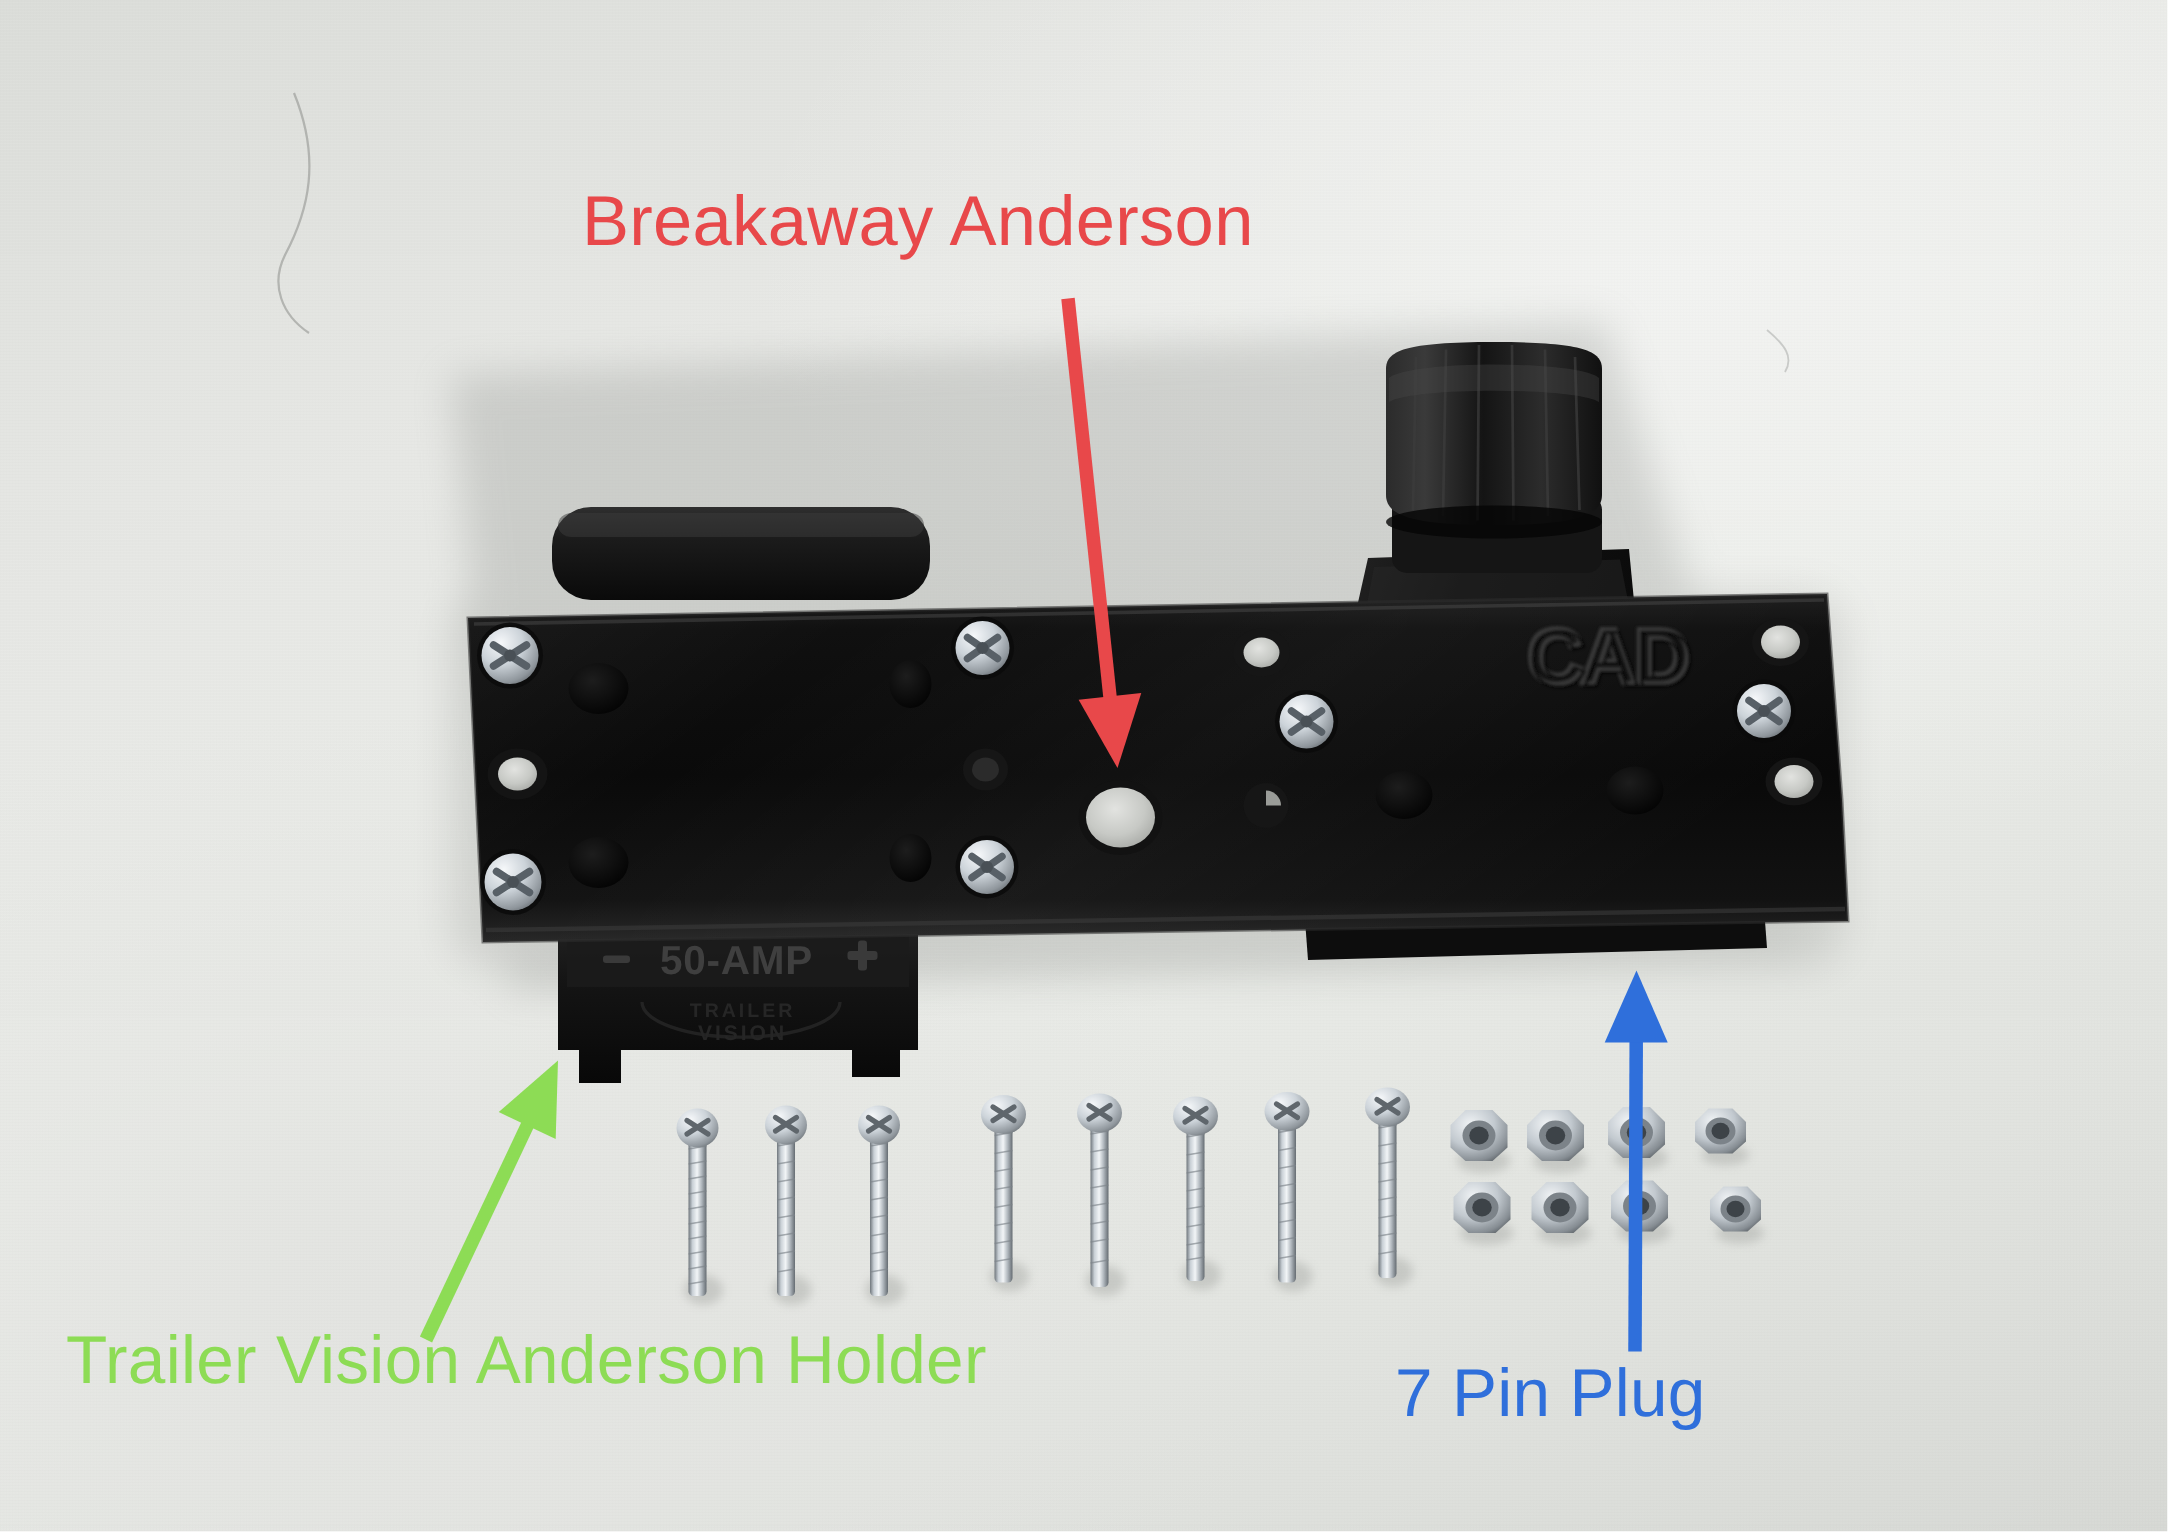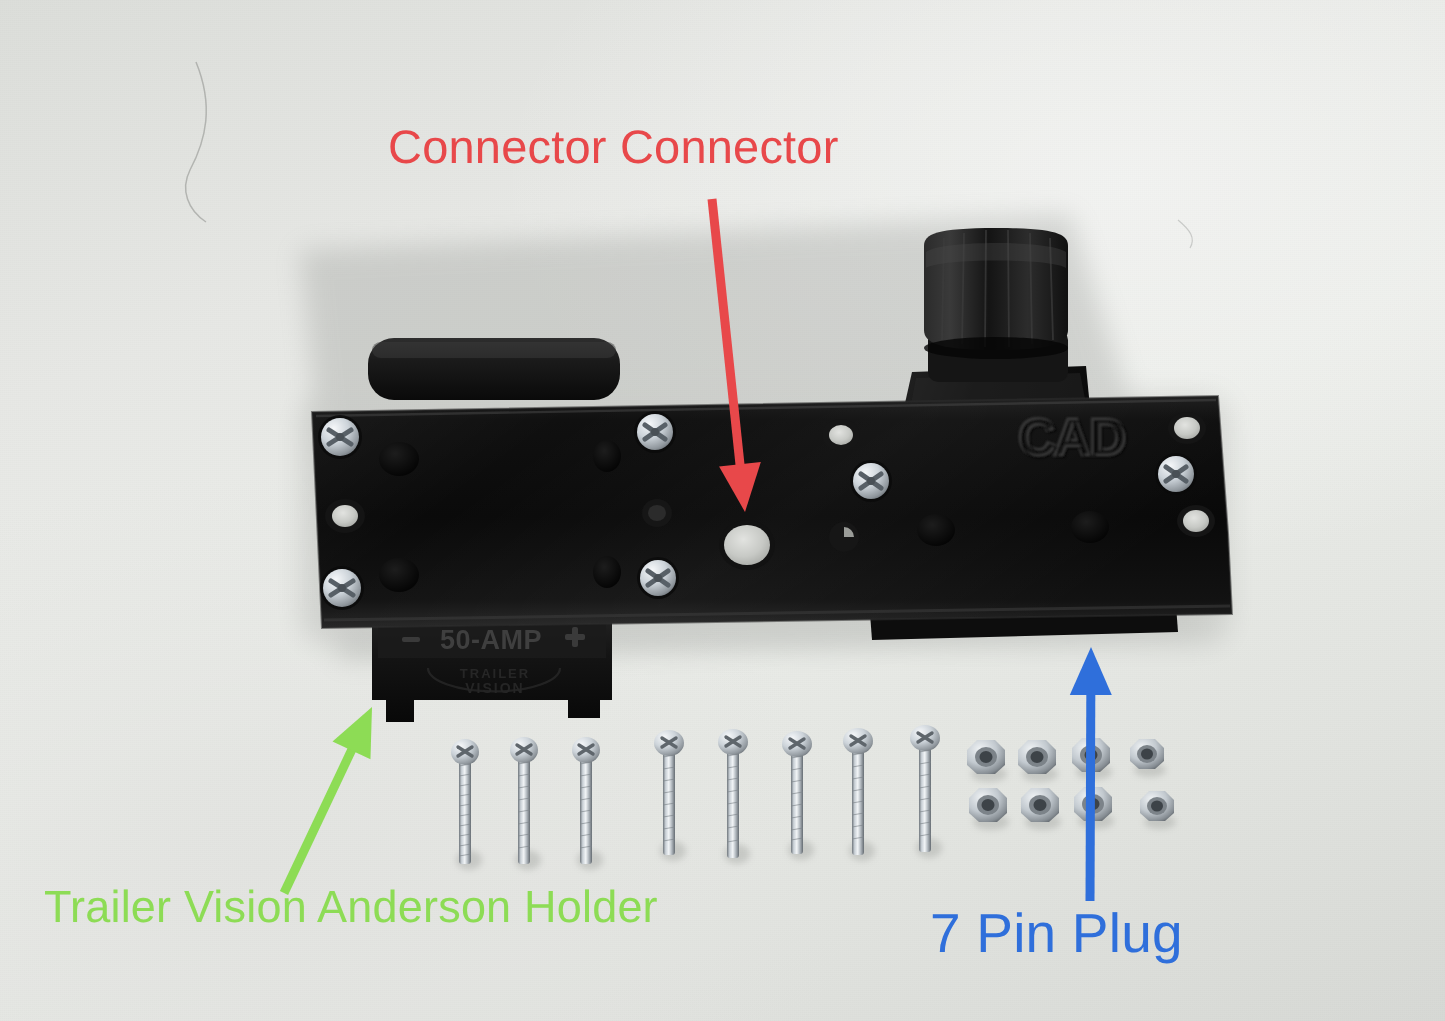--- a/index.html
+++ b/index.html
@@ -35,21 +35,21 @@
   .label{
     position:absolute;
     white-space:nowrap;
     font-weight:400;
     letter-spacing:.2px;
     line-height:1;
     text-rendering:geometricPrecision;
   }
   #lbl-breakaway{ left:388px; top:123px; font-size:47px; }
   #lbl-holder   { left:44px;  top:884px; font-size:45px; }
-  #lbl-plug     { left:930px; top:906px; font-size:55px; }
+  #lbl-plug     { left:930px; top:906px; font-size:45px; }
 
   
   #photo, #arrows{ position:absolute; inset:0; }
   #arrows{ pointer-events:none; }
 </style>
 </head>
 <body>
 
 <div id="stage">
 
@@ -513,19 +513,19 @@
     <g id="arrow-holder">
       <line x1="284" y1="893" x2="354.03792374812355" y2="744.9652975323753" stroke="#8ddc55" stroke-width="9" stroke-linecap="butt"></line>
       <path d="M372,707 L370.4545616211859,759.3699495915099 L332.4892640888107,741.4078733396335 Z" fill="#8ddc55"></path>
     </g>
     <g id="arrow-plug">
       <line x1="1090" y1="901" x2="1090.834646950775" y2="688.999674503133" stroke="#2f6fdb" stroke-width="9" stroke-linecap="butt"></line>
       <path d="M1091,647 L1111.8108623381665,695.0823045281929 L1069.8111878350335,694.916951478968 Z" fill="#2f6fdb"></path>
     </g>
   </svg>
 
-  <div class="label" id="lbl-breakaway" style="color:#e8484a">Connector Connector</div>
+  <div class="label" id="lbl-breakaway" style="color:#e8484a">Breakaway Anderson</div>
 
   <div class="label" id="lbl-holder" style="color:#8ddc55">Trailer Vision Anderson Holder</div>
 
   <div class="label" id="lbl-plug" style="color:#2f6fdb">7 Pin Plug</div>
 
 </div>
 
 </body></html>

